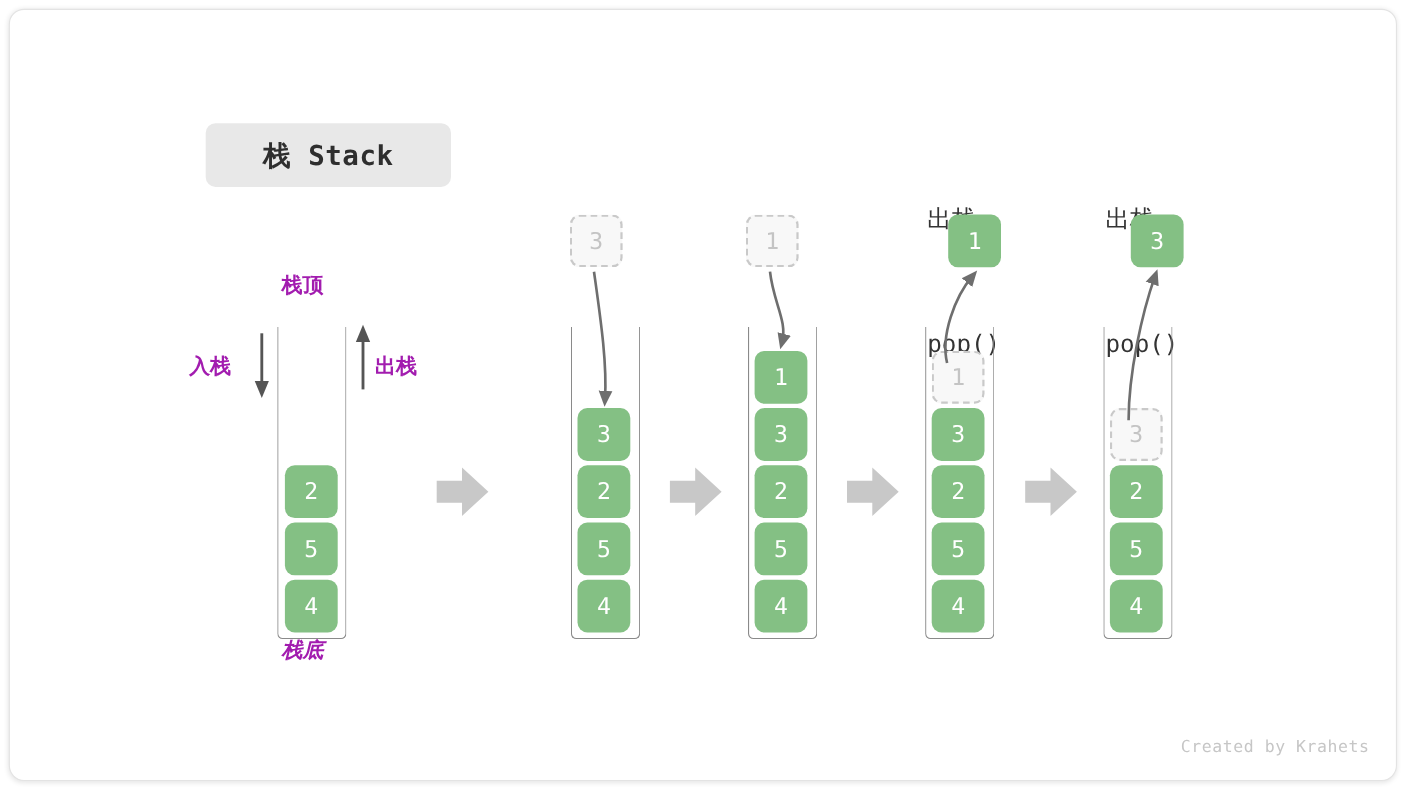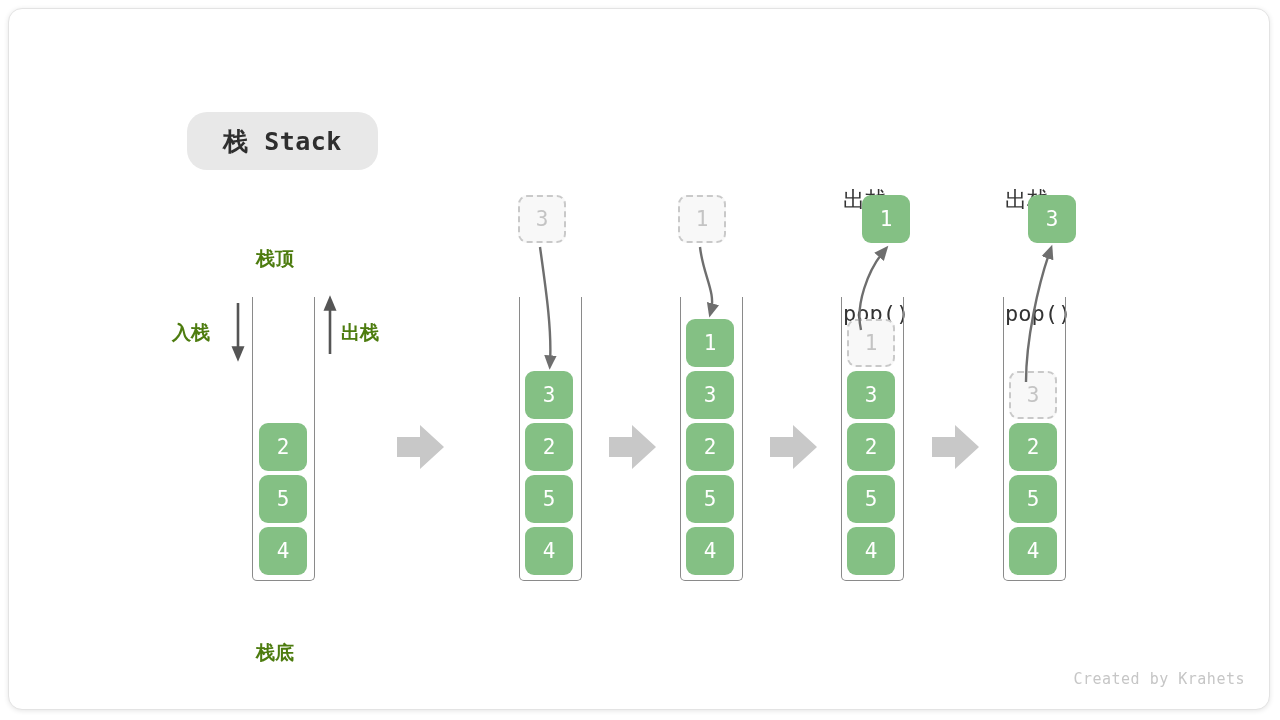--- a/index.html
+++ b/index.html
@@ -22,41 +22,41 @@
     background: #ffffff;
     border: 1px solid #e3e3e3;
     border-radius: 14px;
     box-shadow: 0 1px 5px rgba(0,0,0,0.10);
   }
 
   
   .title-badge {
     position: absolute;
     left: 187px; top: 112px;
-    width: 191px; height: 58px;
+    width: 223px; height: 58px;
     background: #e8e8e8;
-    border-radius: 20px;
+    border-radius: 9px;
     display: flex;
     align-items: center;
     justify-content: center;
     font-family: "DejaVu Sans Mono", "Liberation Mono", monospace;
     font-size: 25px;
     font-weight: bold;
     color: #2e2e2e;
     letter-spacing: 0.5px;
     white-space: pre;
   }
 
   
   .cn-bold {
     position: absolute;
     font-family: "DejaVu Sans", "Liberation Sans", sans-serif;
     font-weight: bold;
     font-size: 19px;
-    color: #4d7c0f;
+    color: #a21caf;
     white-space: nowrap;
   }
   .col-head {
     position: absolute;
     font-family: "DejaVu Sans Mono", "Liberation Mono", monospace;
     font-size: 22px;
     color: #333333;
     line-height: 38px;
     white-space: pre;
   }
@@ -119,21 +119,21 @@
 <body>
 
 <div id="canvas">
 
   <div class="card-frame"></div>
 
   <div class="title-badge">栈 Stack</div>
 
   <div class="cn-bold" style="left:256px; top:246px;">栈顶</div>
 
-  <div class="cn-bold" style="left:256px; top:640px;">栈底</div>
+  <div class="cn-bold" style="left:256px; top:578px;font-style:italic;">栈底</div>
 
   <div class="cn-bold" style="left:172px; top:320px;">入栈</div>
 
   <div class="cn-bold" style="left:341px; top:320px;">出栈</div>
 
   <div class="stack" style="left:252px; top:297px; width:63px; height:284px;"></div>
 
   <div class="cell" style="left:259px; top:423px;">2</div>
   <div class="cell" style="left:259px; top:475px;">5</div>
   <div class="cell" style="left:259px; top:527px;">4</div>

